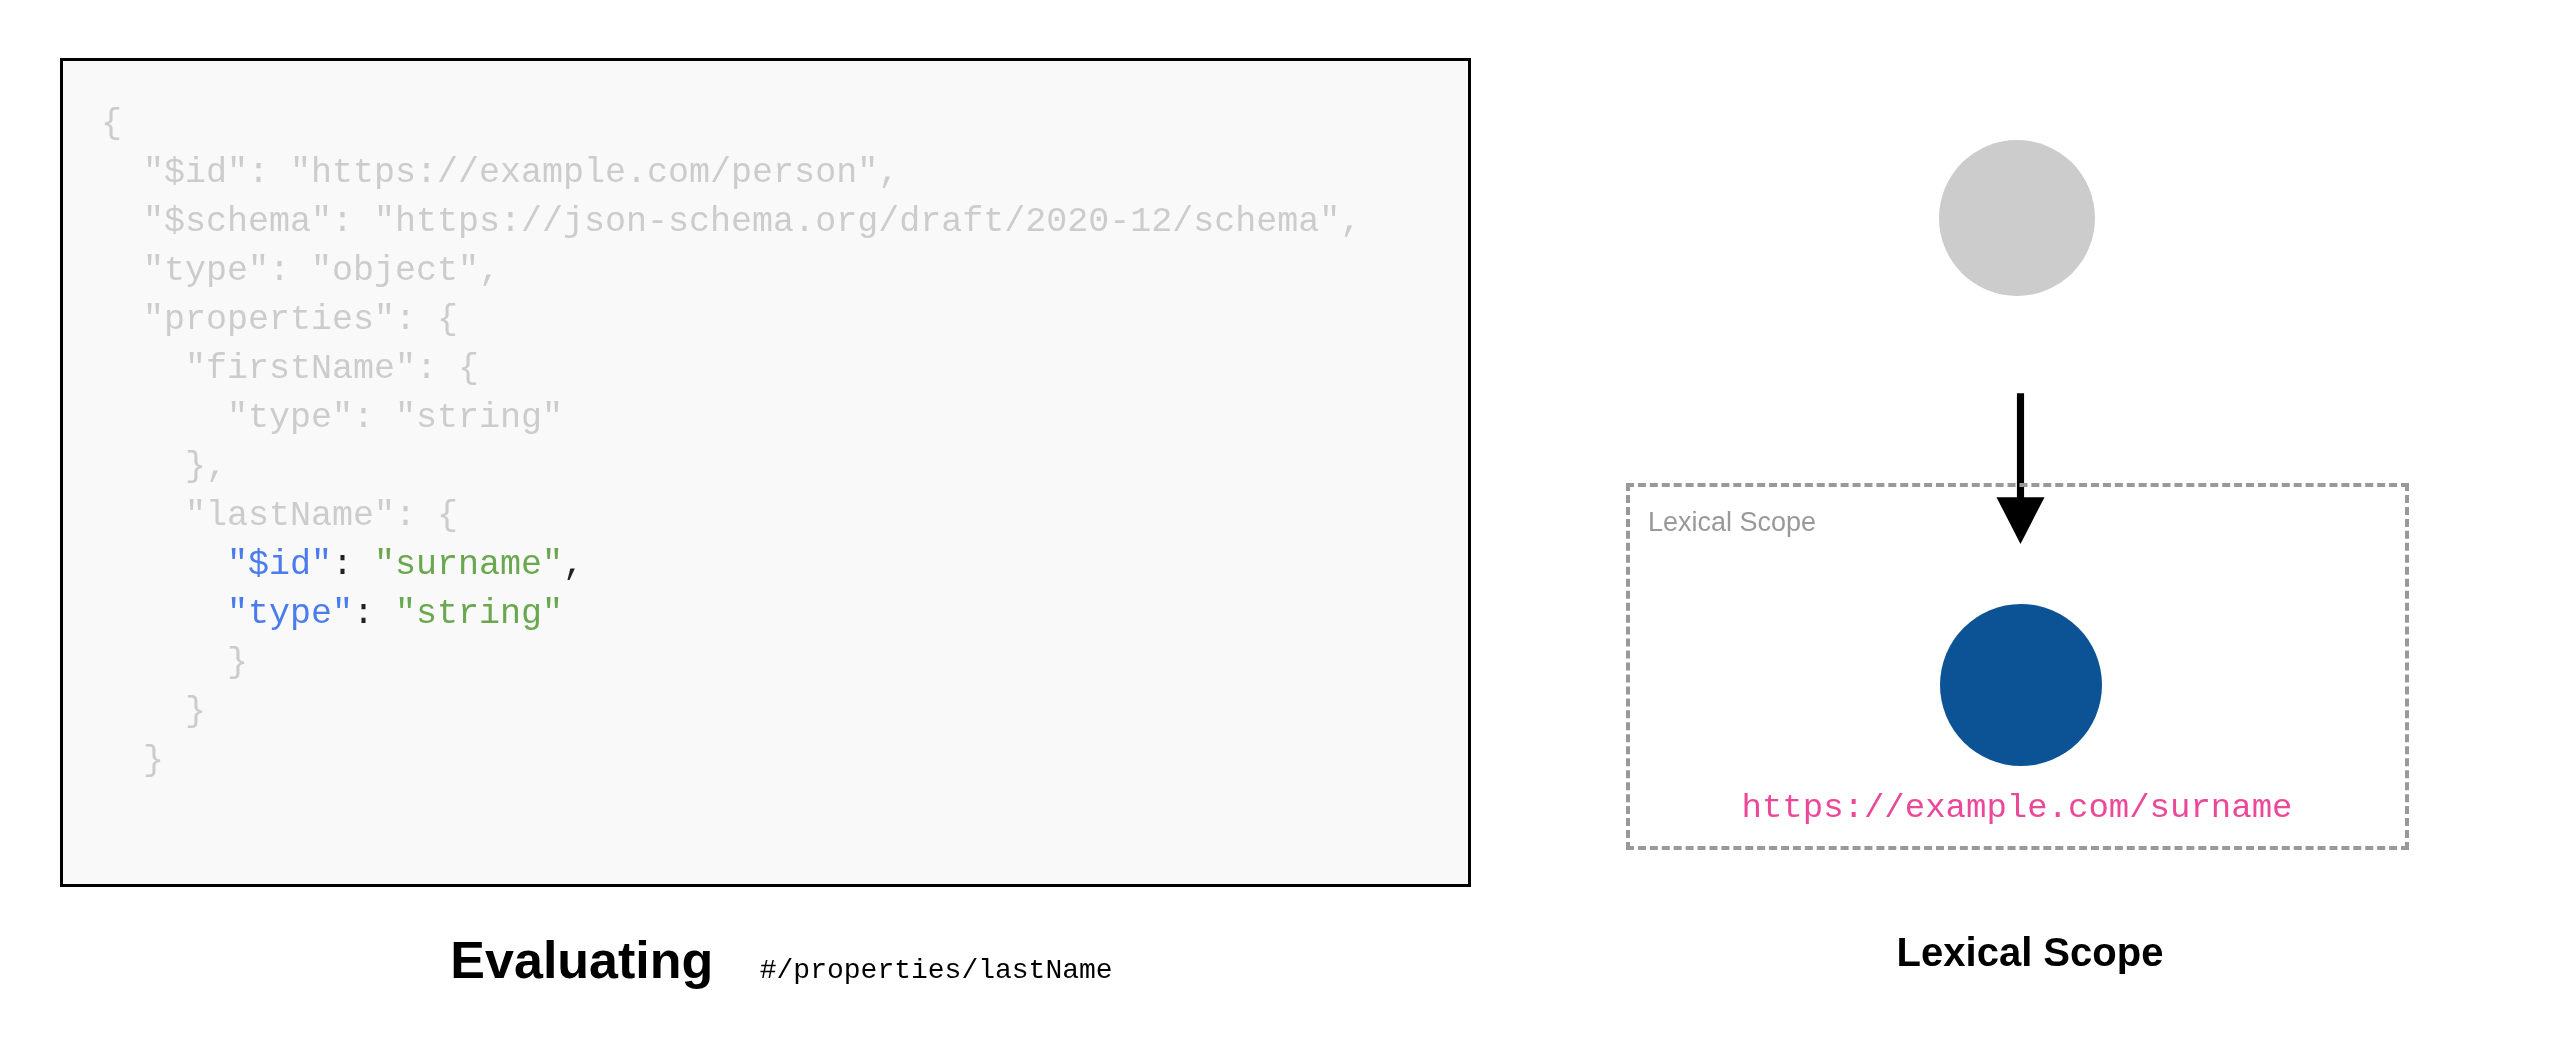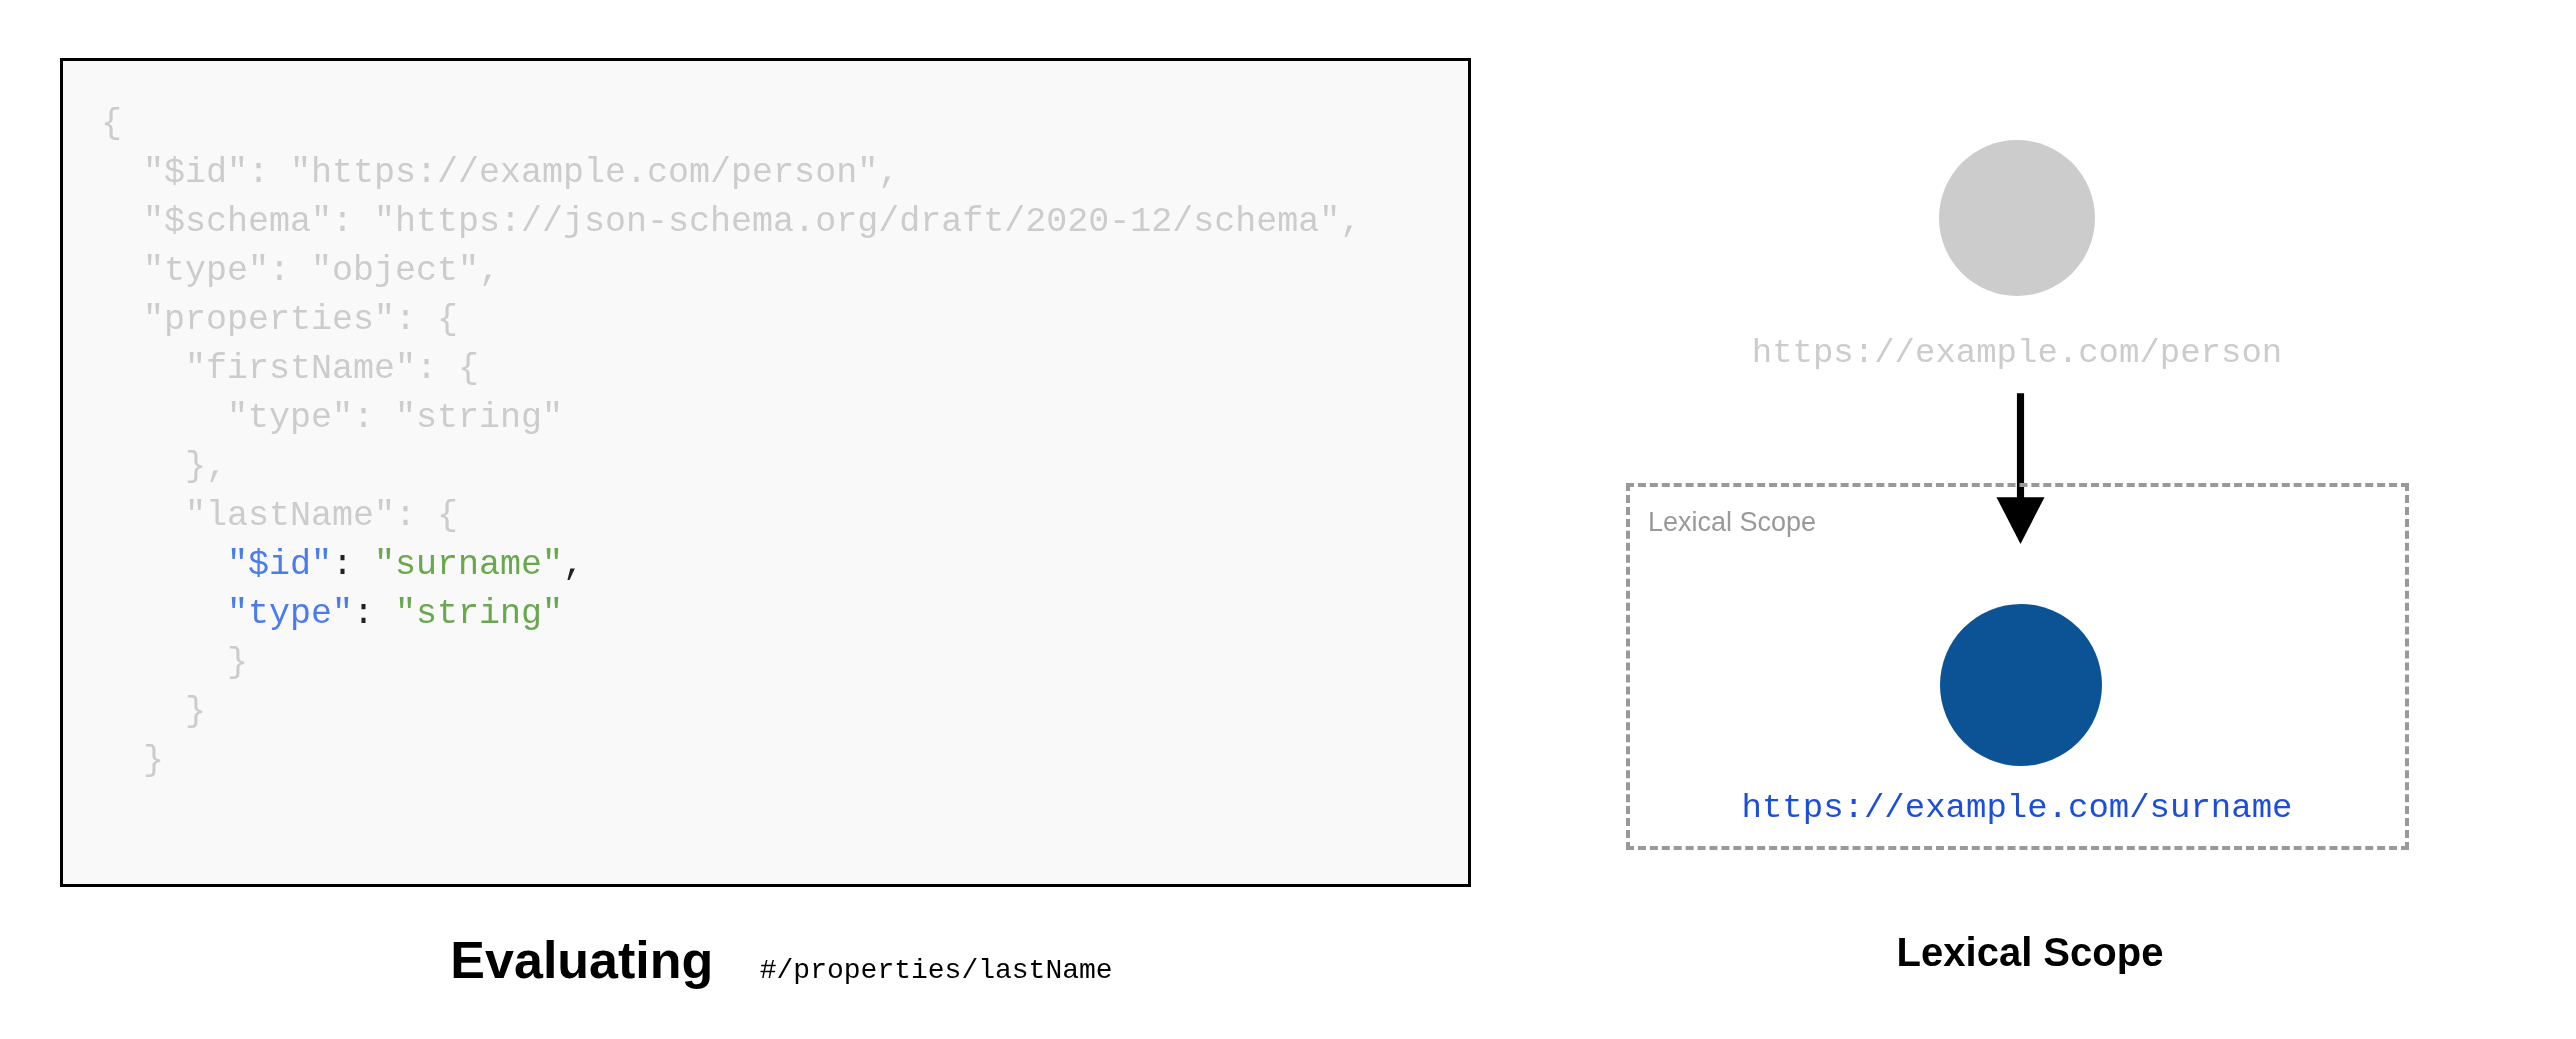--- a/index.html
+++ b/index.html
@@ -136,21 +136,21 @@
     background: #0b5394;
   }
   #inner-node-label {
     position: absolute;
     left: 0px;
     top: 302px;
     width: 774px;
     text-align: center;
     font-family: "Liberation Mono", monospace;
     font-size: 34px;
-    color: #1d4ed8;
+    color: #ec4899;
     white-space: nowrap;
   }
 
   
   #right-caption {
     position: absolute;
     left: 1559px;
     top: 930px;
     width: 942px;
     text-align: center;
@@ -169,21 +169,20 @@
 </div>
 
 <div id="left-caption">
   <span class="cap-bold">Evaluating</span><span class="cap-bold"> </span><span class="cap-mono">#/properties/lastName</span>
 </div>
 
 <div id="diagram-panel">
 
   <div id="outer-node-circle"></div>
 
-  <div id="outer-node-label">https://example.com/person</div>
 
   <svg id="scope-arrow" viewBox="0 0 140 235" width="91" height="153" xmlns="http://www.w3.org/2000/svg">
     <line x1="70" y1="0" x2="70" y2="182" stroke="#000000" stroke-width="11"></line>
     <polygon points="70,232 33,160 107,160" fill="#000000"></polygon>
   </svg>
 
   <div id="lexical-scope-box">
     <div id="lexical-scope-box-label">Lexical Scope</div>
 
     <div id="inner-node-circle"></div>

